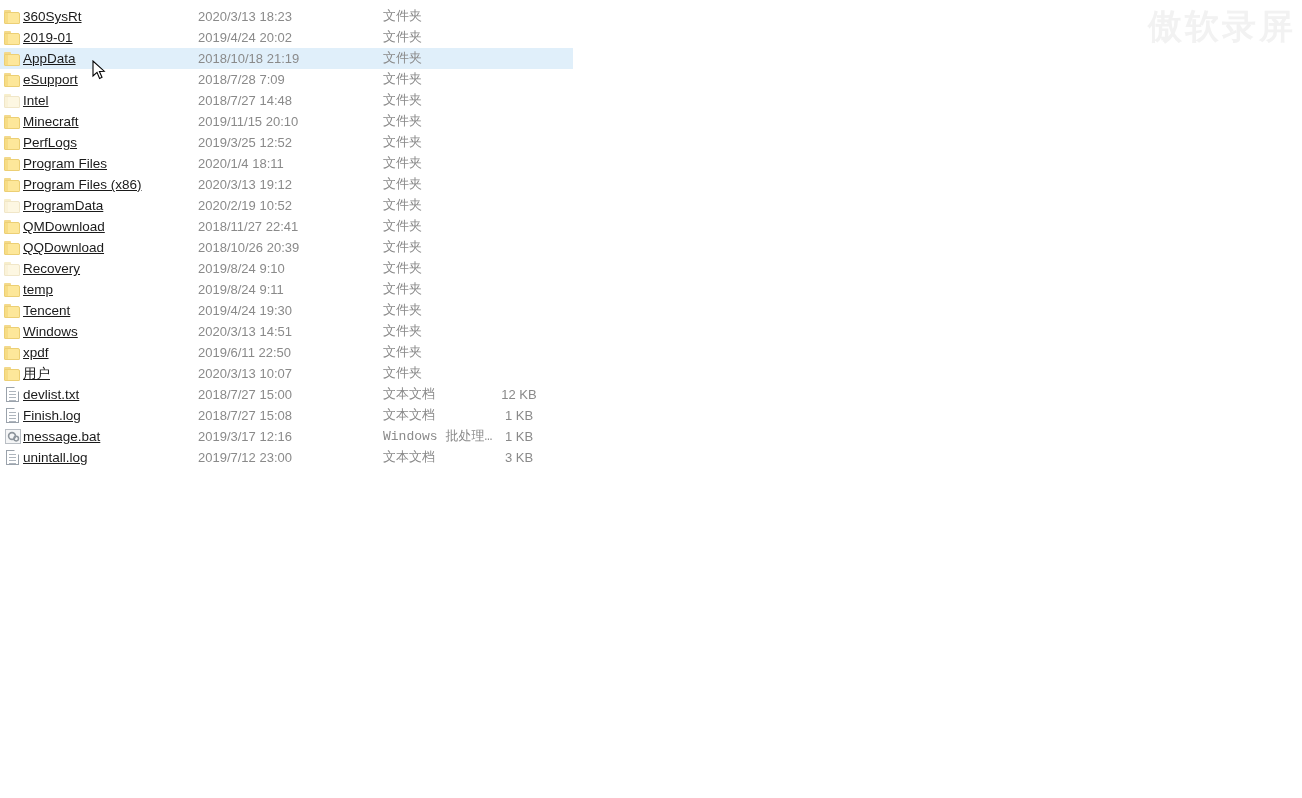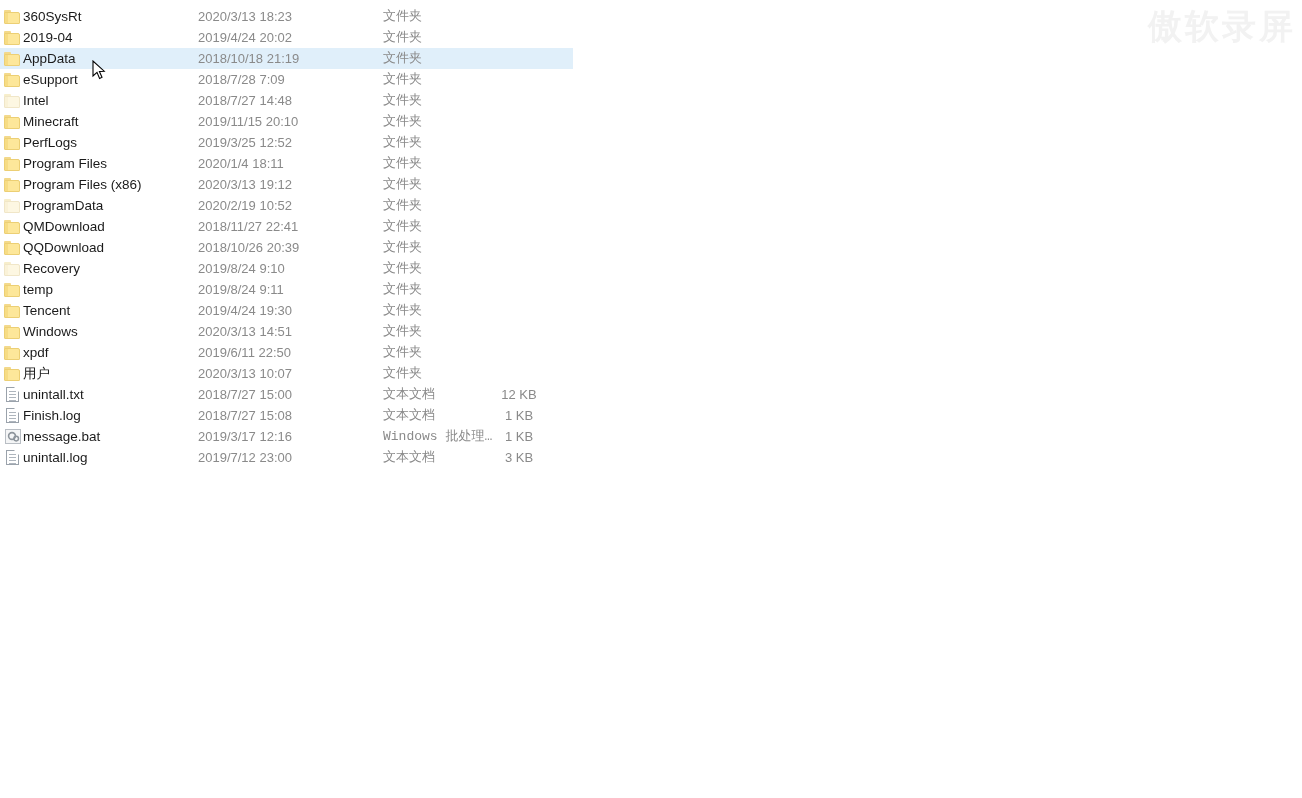--- a/index.html
+++ b/index.html
@@ -69,20 +69,21 @@
     width: 18px;
     top: 3px;
     height: 16px;
   }
 
   
   .c-name {
     left: 23px;
     color: #1a1a1a;
     font-size: 13.5px;
+    text-decoration: underline;
   }
 
   
   .c-date {
     left: 198px;
     width: 160px;
     text-align: left;
     color: #8a8a8a;
     font-size: 13px;
   }
@@ -225,21 +226,21 @@
       <span class="cell c-size"></span>
     </div>
     <div class="row">
       <span class="cell c-icon">
         <span class="folder">
           <span class="tab"></span>
           <span class="body"></span>
           <span class="spine"></span>
         </span>
       </span>
-      <span class="cell c-name">2019-04</span>
+      <span class="cell c-name">2019-01</span>
       <span class="cell c-date">2019/4/24 20:02</span>
       <span class="cell c-type">文件夹</span>
       <span class="cell c-size"></span>
     </div>
     <div class="row selected">
       <div class="row-bg" style="background: rgb(224, 239, 250);"></div>
       <span class="cell c-icon">
         <span class="folder">
           <span class="tab"></span>
           <span class="body"></span>
@@ -451,21 +452,21 @@
         <span class="doc">
           <span class="fold"></span>
           <span class="lines">
             <i></i>
             <i></i>
             <i></i>
             <i></i>
           </span>
         </span>
       </span>
-      <span class="cell c-name">unintall.txt</span>
+      <span class="cell c-name">devlist.txt</span>
       <span class="cell c-date">2018/7/27 15:00</span>
       <span class="cell c-type">文本文档</span>
       <span class="cell c-size">12 KB</span>
     </div>
     <div class="row">
       <span class="cell c-icon">
         <span class="doc">
           <span class="fold"></span>
           <span class="lines">
             <i></i>

